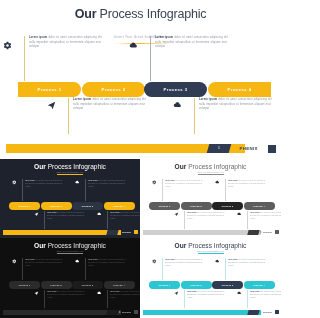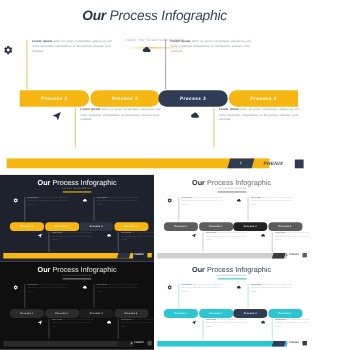--- a/index.html
+++ b/index.html
@@ -14,21 +14,20 @@
     font-family: "Liberation Sans", sans-serif;
   }
 
   
   .hero {
     position: relative;
     width: 281px;
     height: 159px;
     background: #ffffff;
     overflow: hidden;
-    font-style: italic;
   }
 
   .hero-title {
     text-align: center;
     padding-top: 8px;
     font-size: 12.5px;
     letter-spacing: -0.2px;
     color: #3a4454;
     font-weight: 300;
     line-height: 1.1;

